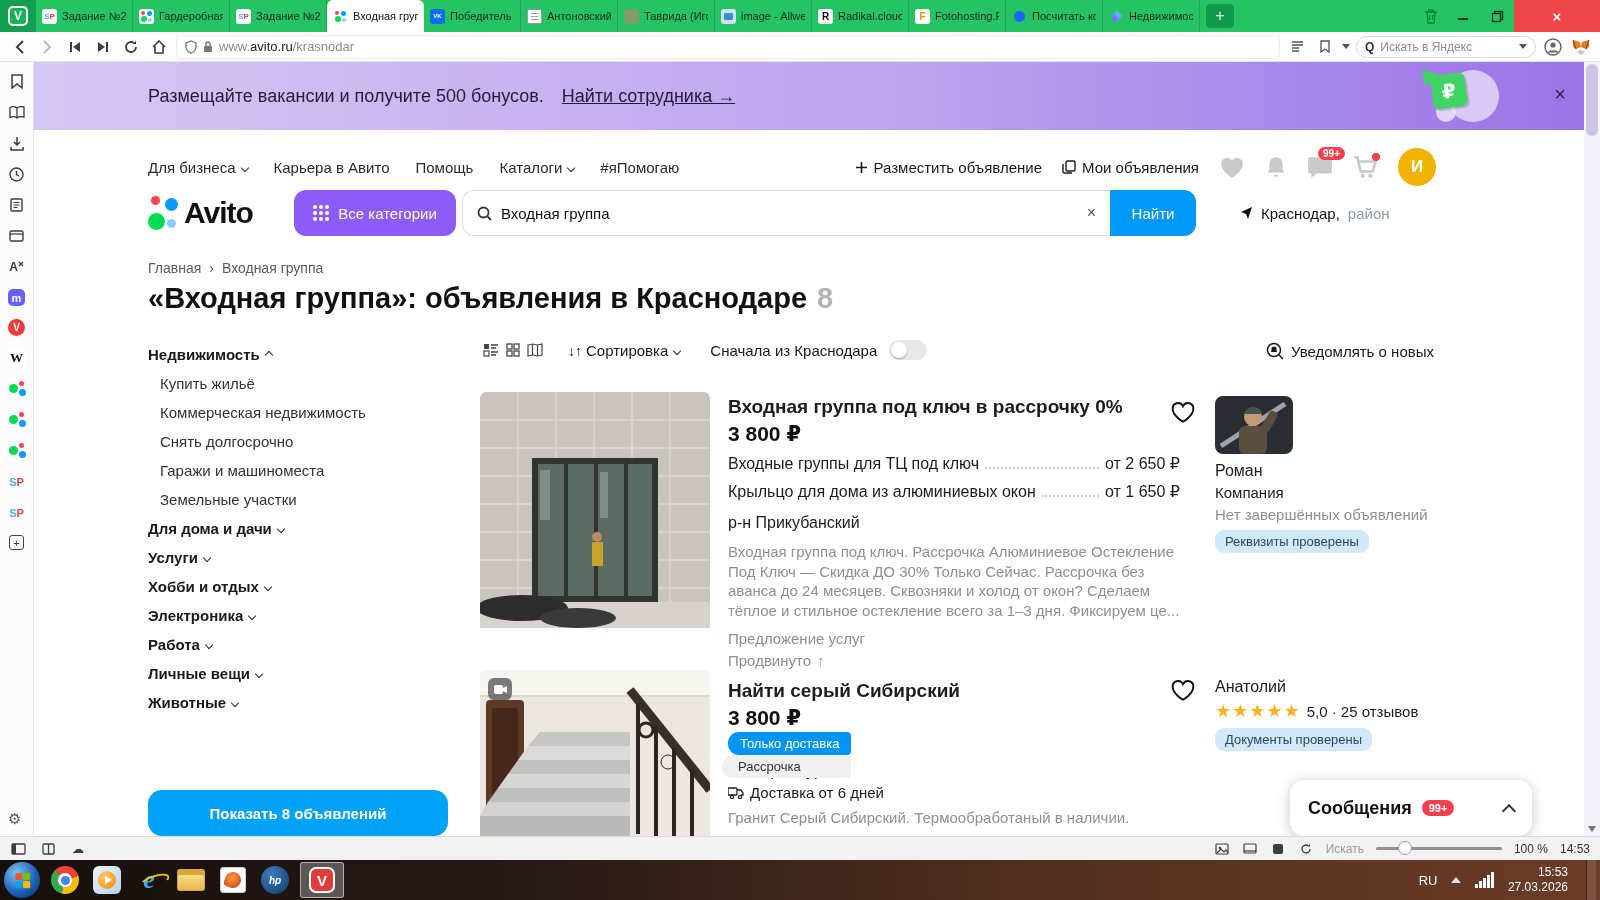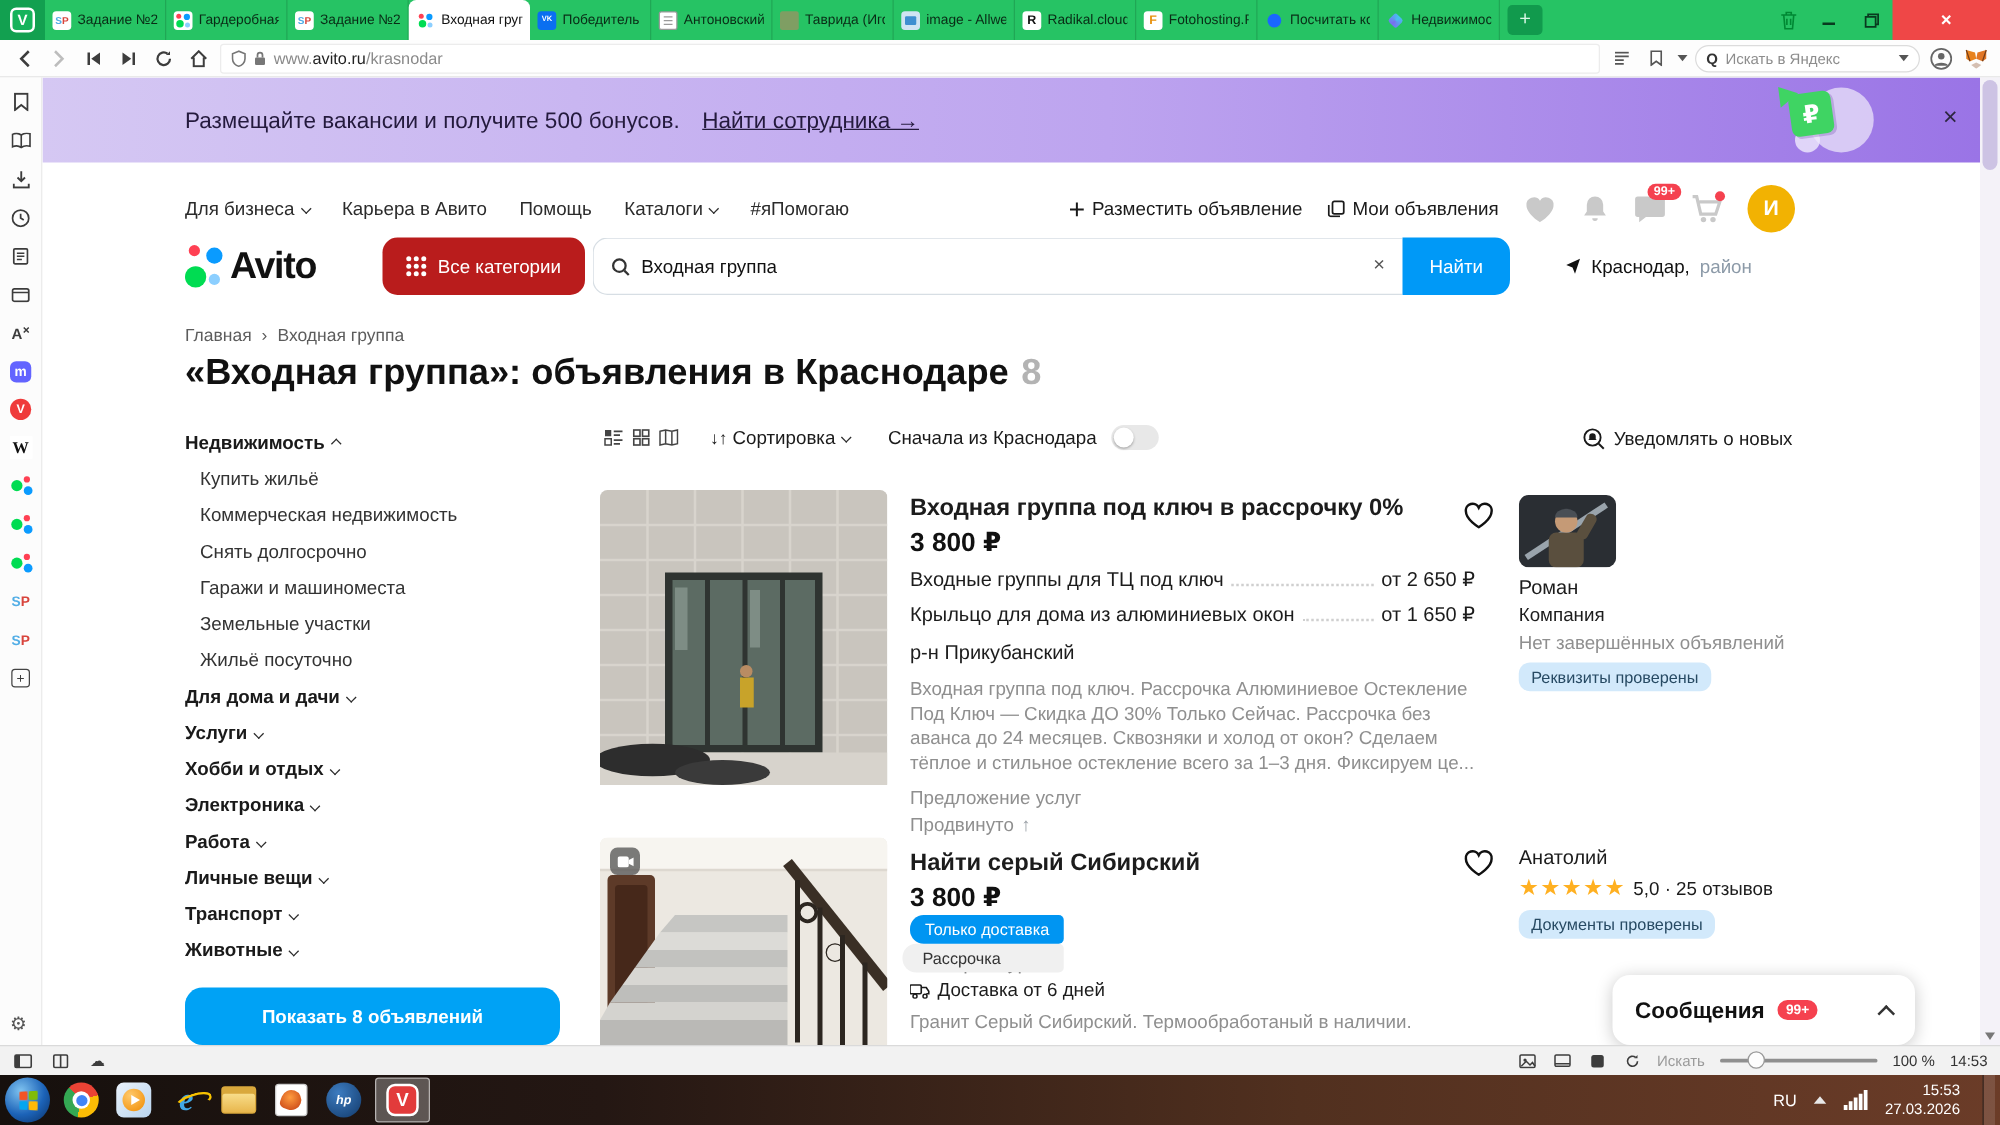--- a/index.html
+++ b/index.html
@@ -102,21 +102,21 @@
 
   .srch-row { position:absolute; left:114px; top:128px; width:1288px; display:flex; align-items:center; }
   .brand { display:flex; align-items:flex-start; gap:6px; width:132px; cursor:pointer; }
   .brand-dots { position:relative; width:30px; height:34px; }
   .brand-dots i { position:absolute; border-radius:50%; }
   .brand-dots .d1{ width:9px;height:9px;background:#ff4053;left:3px;top:0; }
   .brand-dots .d2{ width:13px;height:13px;background:#0a9bff;right:0;top:2px; }
   .brand-dots .d3{ width:17px;height:17px;background:#00dc52;left:0;bottom:0; }
   .brand-dots .d4{ width:9px;height:9px;background:#8ccfff;right:2px;bottom:2px; }
   .brand-name { font-size:30px; font-weight:bold; color:#111; letter-spacing:-1px; }
-  .catbtn { margin-left:26px; width:162px; height:46px; background:#b91c1c; border:none; border-radius:12px; color:#fff; font-size:15px; display:flex; align-items:center; justify-content:center; gap:9px; cursor:pointer; font-family:inherit; }
+  .catbtn { margin-left:14px; width:162px; height:46px; background:#8b5cf6; border:none; border-radius:12px; color:#fff; font-size:15px; display:flex; align-items:center; justify-content:center; gap:9px; cursor:pointer; font-family:inherit; }
   .gridico { display:grid; grid-template-columns:repeat(3,4px); grid-gap:2px; }
   .gridico i { width:4px; height:4px; background:#fff; border-radius:50%; }
   .searchwrap { margin-left:6px; display:flex; width:734px; height:46px; }
   .sinput { flex:1; border:1px solid #d7dee4; border-right:none; border-radius:12px 0 0 12px; display:flex; align-items:center; gap:9px; padding:0 14px; background:#fff; }
   .sinput-text { font-size:15px; color:#111; flex:1; }
   .sclear { color:#555; font-size:16px; cursor:pointer; }
   .sbtn { width:86px; background:#0099f7; color:#fff; border:none; border-radius:0 12px 12px 0; font-size:15px; cursor:pointer; font-family:inherit; }
   .loc { margin-left:44px; display:flex; align-items:center; gap:8px; font-size:15px; cursor:pointer; white-space:nowrap; }
   .loc-city { color:#111; } .loc-area { color:#8c9aa8; }
 
@@ -591,21 +591,20 @@
       <div class="sidebar">
         <div class="cat">
             <span>Недвижимость</span>
             <i class="chev up"></i>
           </div>
         <div class="sub">Купить жильё</div>
         <div class="sub">Коммерческая недвижимость</div>
         <div class="sub">Снять долгосрочно</div>
         <div class="sub">Гаражи и машиноместа</div>
         <div class="sub">Земельные участки</div>
-        <div class="sub">Жильё посуточно</div>
         <div class="cat">
             <span>Для дома и дачи</span>
             <i class="chev"></i>
           </div>
         <div class="cat">
             <span>Услуги</span>
             <i class="chev"></i>
           </div>
         <div class="cat">
             <span>Хобби и отдых</span>
@@ -614,24 +613,20 @@
         <div class="cat">
             <span>Электроника</span>
             <i class="chev"></i>
           </div>
         <div class="cat">
             <span>Работа</span>
             <i class="chev"></i>
           </div>
         <div class="cat">
             <span>Личные вещи</span>
-            <i class="chev"></i>
-          </div>
-        <div class="cat">
-            <span>Транспорт</span>
             <i class="chev"></i>
           </div>
         <div class="cat">
             <span>Животные</span>
             <i class="chev"></i>
           </div>
       </div>
       <button class="showbtn">Показать 8 объявлений</button>
 
       <div class="ltoolbar">

